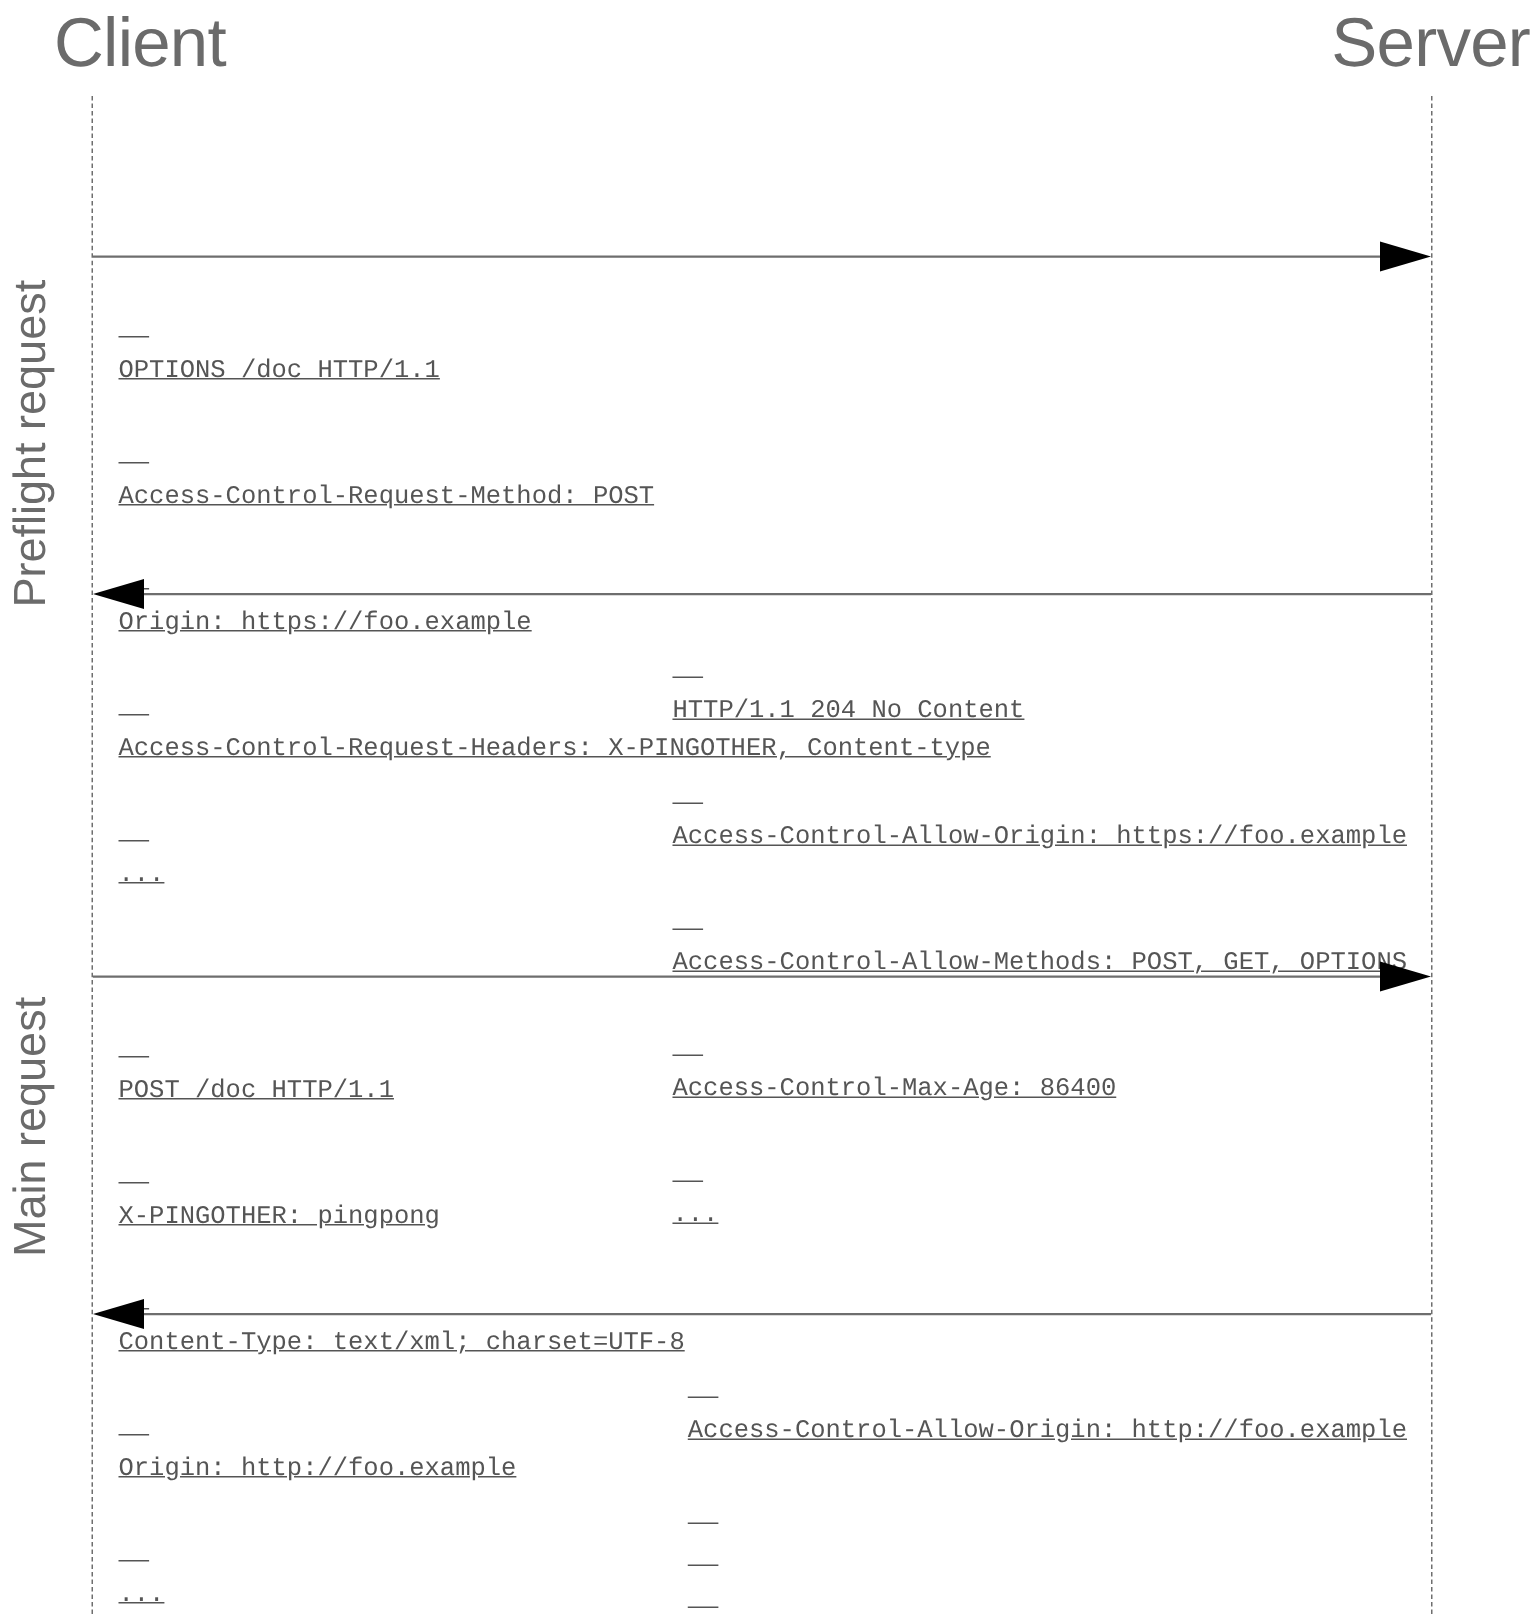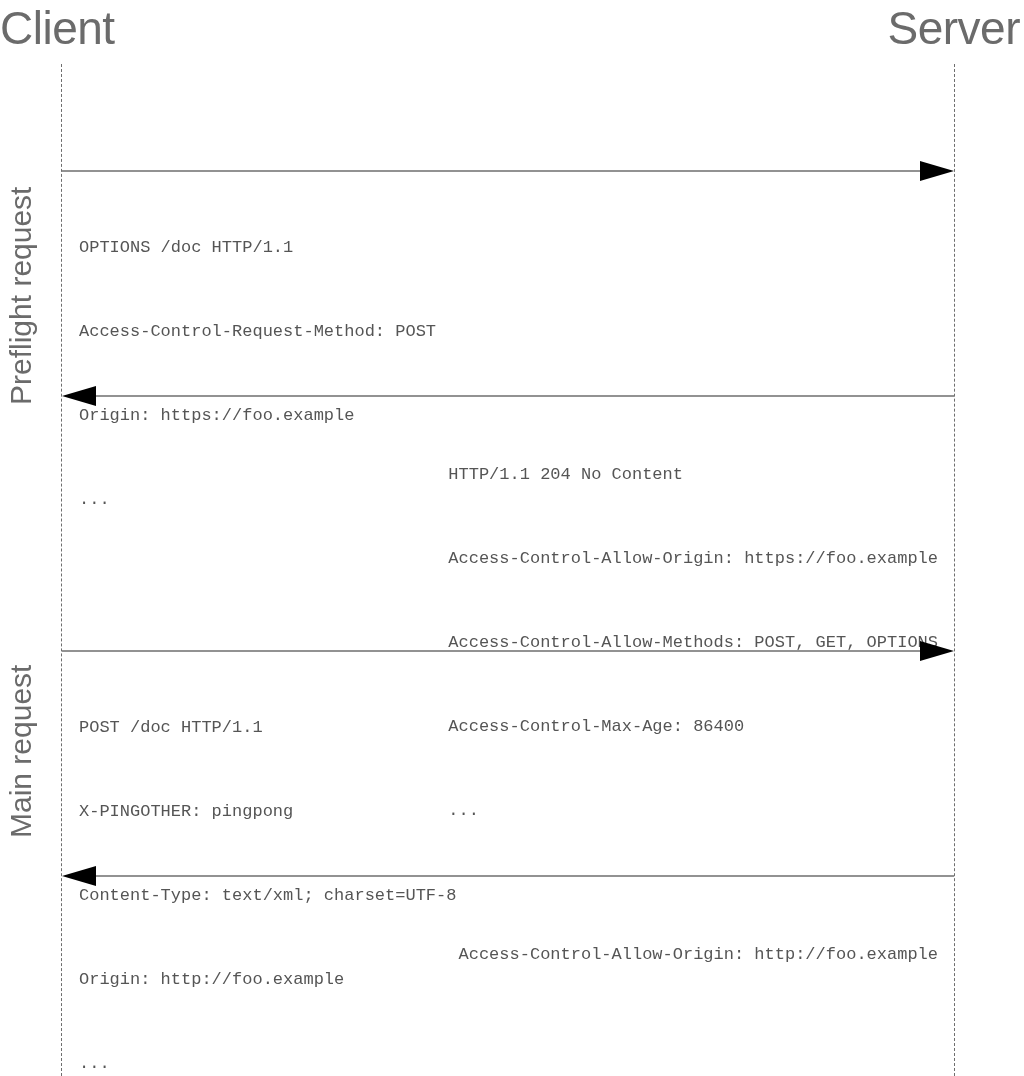--- a/index.html
+++ b/index.html
@@ -14,20 +14,21 @@
       overflow: hidden;
     }
     .actor {
       position: absolute;
       top: 2px;
       font-family: "Liberation Sans", sans-serif;
       font-size: 46px;
       color: #6b6b6b;
       line-height: 52px;
       letter-spacing: -0.5px;
+      padding-left: 36px;
     }
     #client-label { left: 0px; }
     #server-label { right: 4px; }
 
     .lifeline {
       position: absolute;
       top: 64px;
       bottom: 0;
       width: 0;
       border-left: 1.5px dashed #6e6e6e;
@@ -57,20 +58,21 @@
     }
     .arrow svg { display: block; width: 100%; height: 100%; }
 
     .msg {
       position: absolute;
       font-family: "Liberation Mono", monospace;
       font-size: 17px;
       color: #555555;
       line-height: 28px;
       white-space: pre;
+      text-decoration: underline;
     }
     .msg div { height: 28px; }
     .msg.left { left: 79px; text-align: left; }
     .msg.right { right: 86px; text-align: left; }
 
     #msg-1 { top: 178px; }
     #msg-2 { top: 405px; }
     #msg-3 { top: 658px; }
     #msg-4 { top: 885px; }
 
@@ -95,20 +97,21 @@
   <svg viewBox="0 0 892 24" preserveAspectRatio="none">
     <line x1="0" y1="12" x2="862" y2="12" stroke="#6e6e6e" stroke-width="1.5"></line>
     <polygon points="858,2 892,12 858,22" fill="#000000"></polygon>
   </svg>
 </div>
 
 <div id="msg-1" class="msg left">
   <div>OPTIONS /doc HTTP/1.1</div>
   <div>Access-Control-Request-Method: POST</div>
   <div>Origin: https://foo.example</div>
+  <div>Access-Control-Request-Headers: X-PINGOTHER, Content-type</div>
   <div>...</div>
 </div>
 
 <div id="arrow-2" class="arrow">
   <svg viewBox="0 0 892 24" preserveAspectRatio="none">
     <line x1="30" y1="12" x2="892" y2="12" stroke="#6e6e6e" stroke-width="1.5"></line>
     <polygon points="34,2 0,12 34,22" fill="#000000"></polygon>
   </svg>
 </div>
 

